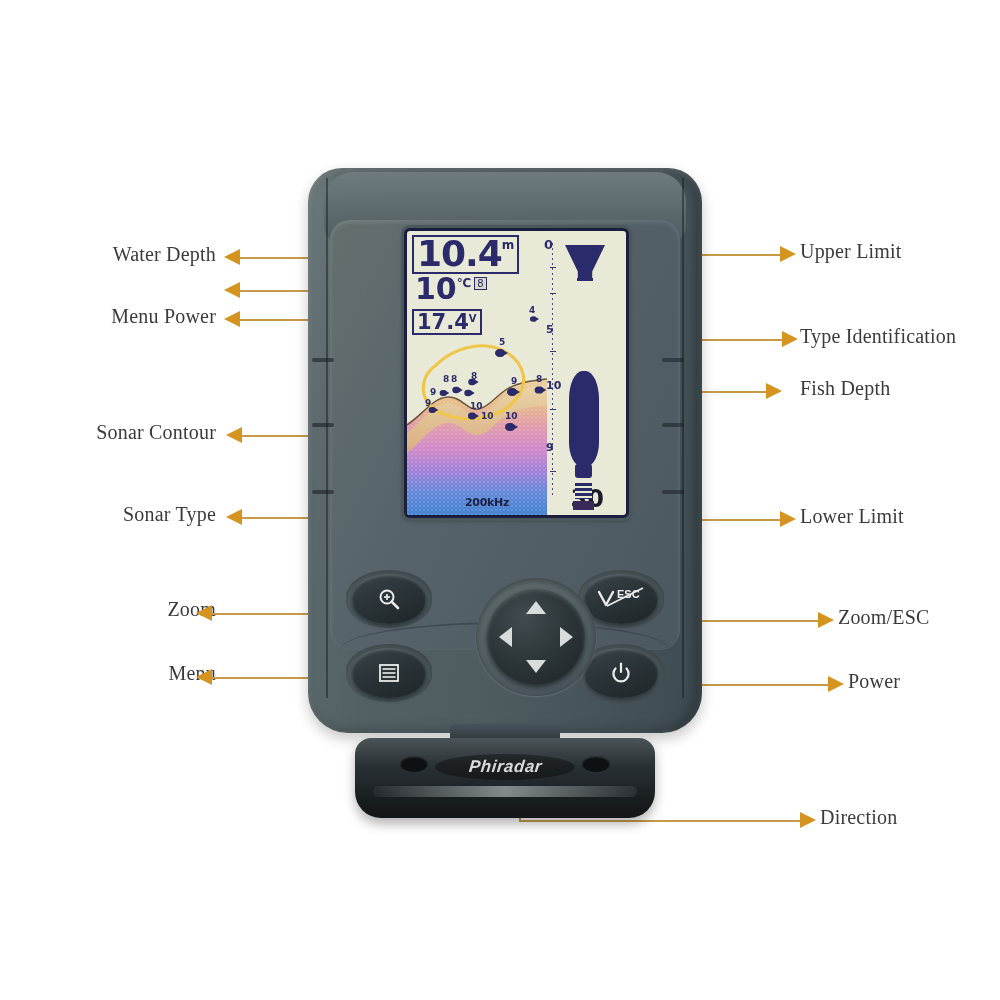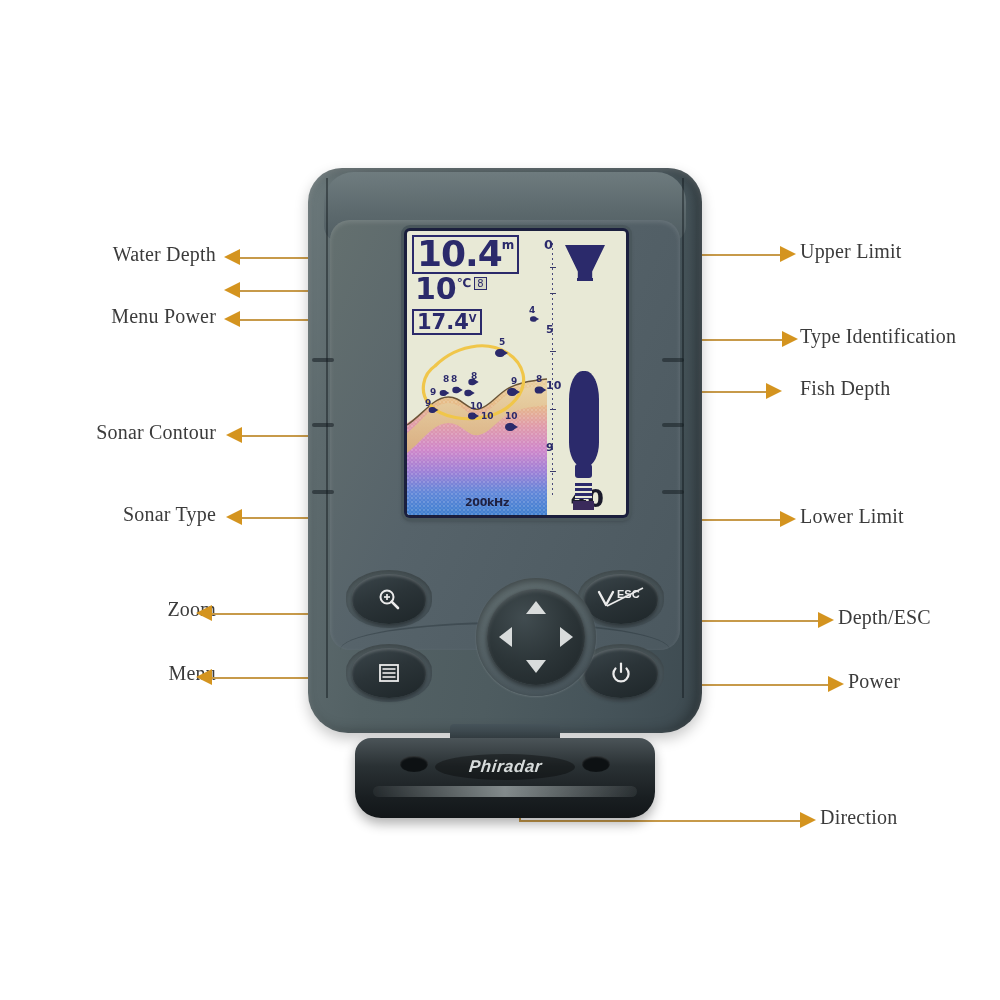--- a/index.html
+++ b/index.html
@@ -261,21 +261,21 @@
   <div class="arrow to-right" style="left:782px;top:331px;"></div>
 
   <div class="callout right" style="left:800px;top:377px;"><span>Fish Depth</span></div>
   <div class="leader" style="left:530px;top:391px;width:236px;"></div>
   <div class="arrow to-right" style="left:766px;top:383px;"></div>
 
   <div class="callout right" style="left:800px;top:505px;"><span>Lower Limit</span></div>
   <div class="leader" style="left:592px;top:519px;width:188px;"></div>
   <div class="arrow to-right" style="left:780px;top:511px;"></div>
 
-  <div class="callout right" style="left:838px;top:606px;"><span>Depth/ESC</span></div>
+  <div class="callout right" style="left:838px;top:606px;"><span>Zoom/ESC</span></div>
   <div class="leader" style="left:634px;top:620px;width:184px;"></div>
   <div class="arrow to-right" style="left:818px;top:612px;"></div>
 
   <div class="callout right" style="left:848px;top:670px;"><span>Power</span></div>
   <div class="leader" style="left:644px;top:684px;width:184px;"></div>
   <div class="arrow to-right" style="left:828px;top:676px;"></div>
 
   <div class="callout right" style="left:820px;top:806px;"><span>Direction</span></div>
   <div class="leader" style="left:520px;top:820px;width:280px;"></div>
   <div class="arrow to-right" style="left:800px;top:812px;"></div>
@@ -425,21 +425,21 @@
         <div class="scale-line"></div>
         <div class="zero-num">0</div>
         <div class="tick" style="top:36px;"></div>
         <div class="tick" style="top:62px;"></div>
         <div class="scalenum" style="top:92px;">5</div>
         <div class="tick" style="top:120px;"></div>
         <div class="scalenum" style="top:148px;">10</div>
         <div class="tick" style="top:178px;"></div>
         <div class="scalenum" style="top:210px;">9</div>
         <div class="tick" style="top:240px;"></div>
-        <div class="lower-num">40</div>
+        <div class="lower-num">30</div>
         <div style="position:absolute;left:180px;top:150px;width:9px;height:2px;background:#2b2a6b;"></div>
 
         <div class="cone"></div>
         <div class="cone-base"></div>
         <div class="column"></div>
         <div class="column2"></div>
         <div class="column3"></div>
         <div class="column4"></div>
 
       </div>

